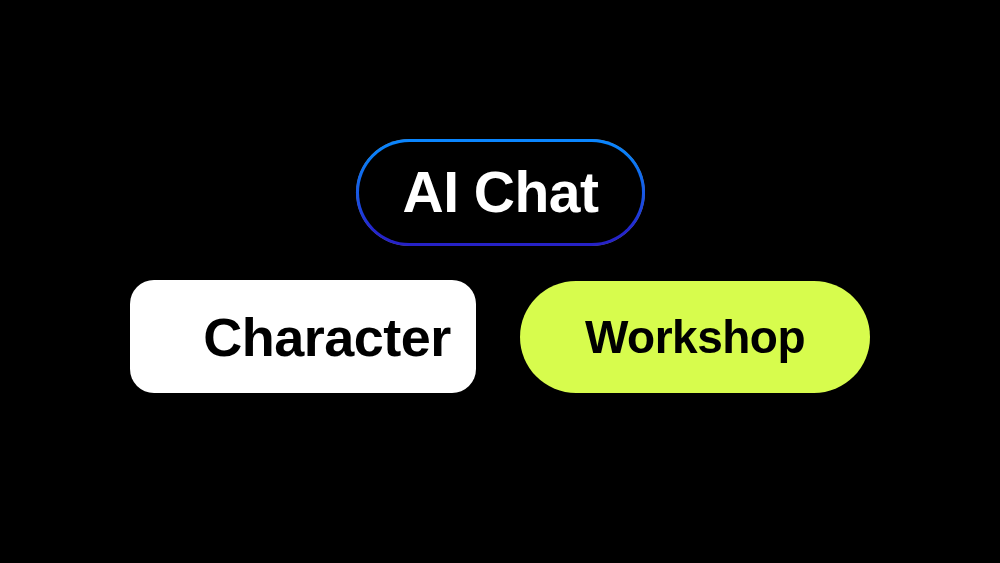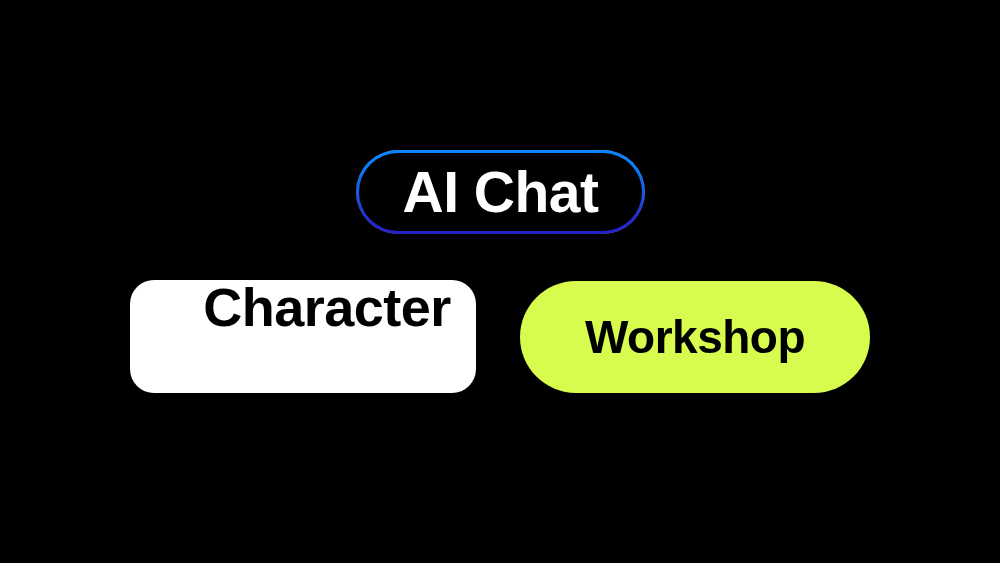--- a/index.html
+++ b/index.html
@@ -20,23 +20,23 @@
     inset: 0;
     width: 1000px;
     height: 563px;
     background: #000000;
   }
 
   
   .chip-ai {
     position: absolute;
     left: 356px;
-    top: 150px;
+    top: 139px;
     width: 289px;
-    height: 84px;
+    height: 107px;
     border-radius: 60px;
     background: #737373;
     box-sizing: border-box;
     display: flex;
     align-items: center;
     justify-content: center;
     padding: 0;
   }
   
   .chip-ai::before {
@@ -73,21 +73,21 @@
   
   .chip-character {
     position: absolute;
     left: 130px;
     top: 280px;
     width: 346px;
     height: 113px;
     border-radius: 24px;
     background: #ffffff;
     display: flex;
-    align-items: flex-start;
+    align-items: center;
     justify-content: center;
     box-sizing: border-box;
     padding-left: 48px;
   }
   .chip-character .chip-label {
     color: #000000;
     font-size: 54px;
     font-weight: 700;
     letter-spacing: -0.5px;
     line-height: 1;

